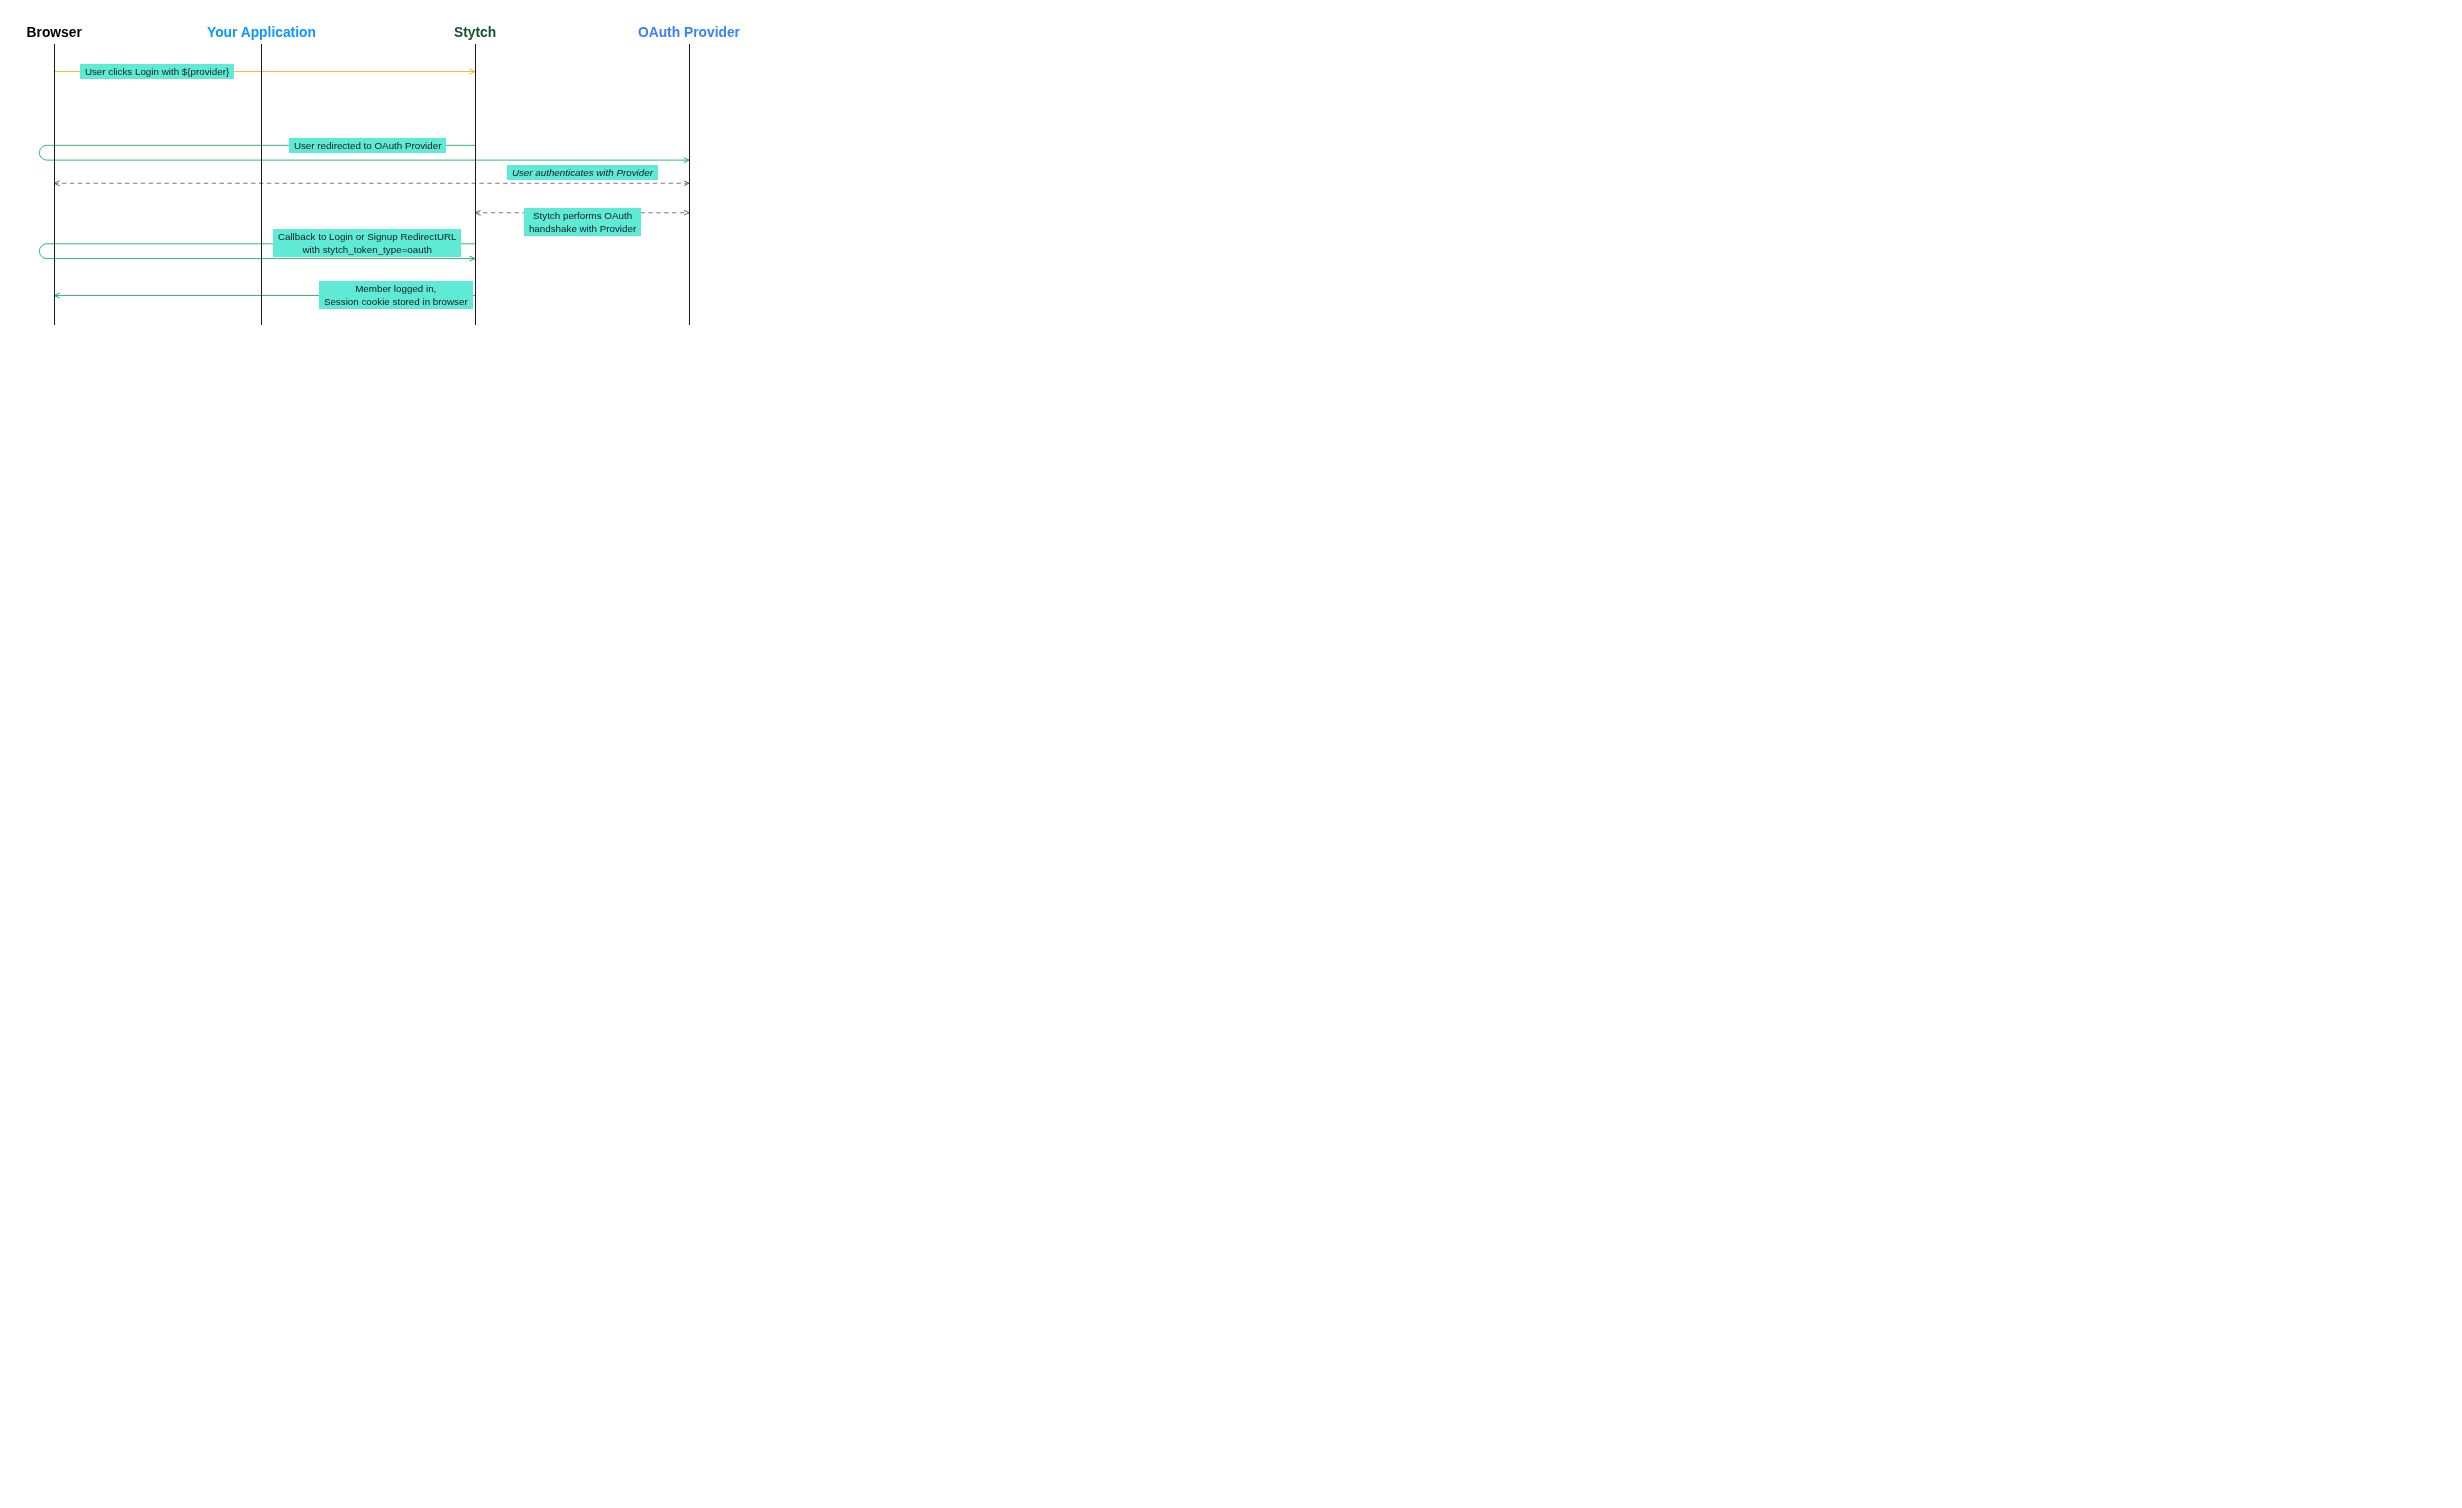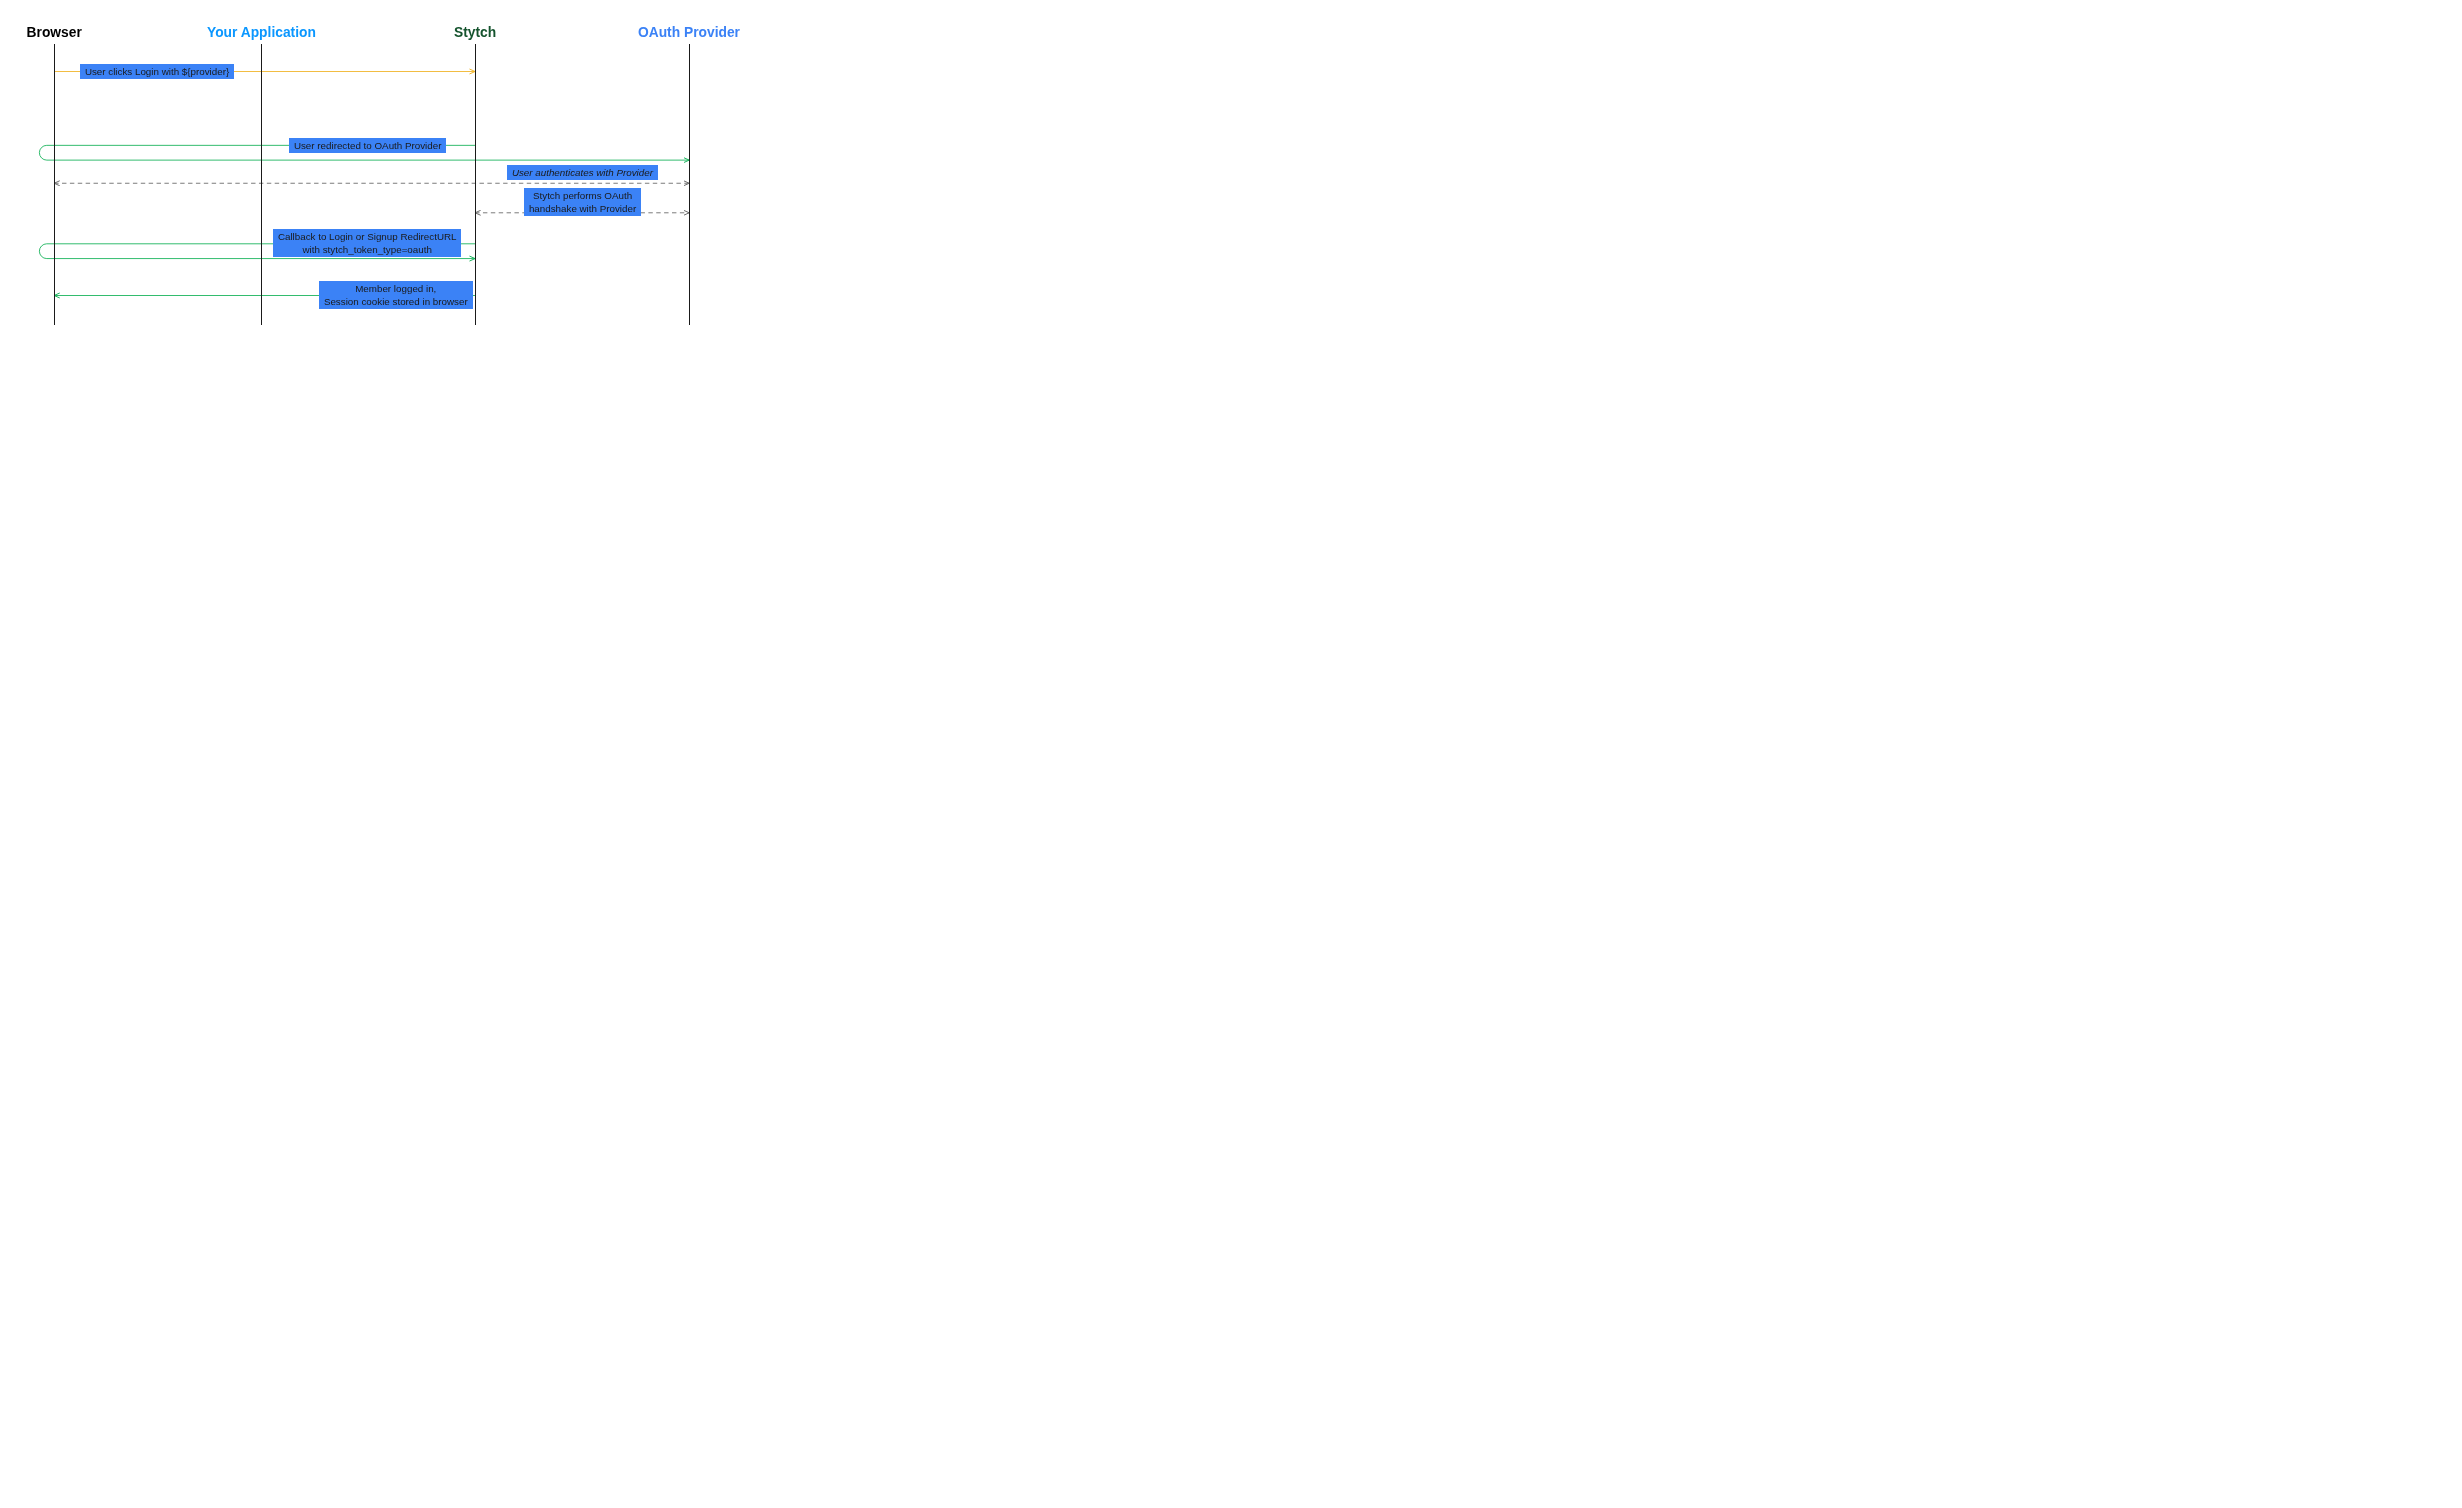--- a/index.html
+++ b/index.html
@@ -19,21 +19,21 @@
   .lifeline {
     position: absolute;
     width: 1px;
     background: #1a1a1a;
   }
   .msg-label {
     position: absolute;
     font-size: 9.8px;
     color: #1a1a1a;
     text-align: center;
-    background: #3b82f6;
+    background: #5eead4;
     padding: 1px 4.9px;
     white-space: nowrap;
     line-height: 1.35;
   }
   svg.arrow-layer {
     position: absolute;
     top: 0; left: 0;
     width: 768px;
     height: 335px;
     pointer-events: none;
@@ -61,21 +61,21 @@
       <line x1="965" y1="432" x2="1400" y2="432" stroke="#6b6b6b" stroke-width="1.8" stroke-dasharray="9 7" marker-start="url(#arr-gray)" marker-end="url(#arr-gray)"></line>
       <path d="M 965 495 L 95 495 A 15 15 0 0 0 95 525 L 965 525" fill="none" stroke="#18b35b" stroke-width="1.8" marker-end="url(#arr-green)"></path>
       <line x1="965" y1="600" x2="110" y2="600" stroke="#18b35b" stroke-width="1.8" marker-end="url(#arr-green)"></line>
     </g>
 </svg>
 
 <div id="labels-layer">
     <div class="msg-label" style="left: 80px; top: 64px;">User clicks Login with ${provider}</div>
     <div class="msg-label" style="left: 289px; top: 138px;">User redirected to OAuth Provider</div>
     <div class="msg-label" style="left: 507px; top: 165px; font-style: italic;">User authenticates with Provider</div>
-    <div class="msg-label" style="left: 524px; top: 188px;">Stytch performs OAuth<br>handshake with Provider</div>
+    <div class="msg-label" style="left: 524px; top: 208px;">Stytch performs OAuth<br>handshake with Provider</div>
     <div class="msg-label" style="left: 273px; top: 229px;">Callback to Login or Signup RedirectURL<br>with stytch_token_type=oauth</div>
     <div class="msg-label" style="left: 291px; top: 281px; margin-left: 28px;">Member logged in,<br>Session cookie stored in browser</div>
   </div>
 
 <div class="participant-label" style="color: #000000; top: 24.6px; left: 26.6px;">Browser</div>
 <div class="lifeline" style="left: 54px; top: 44px; height: 281px;"></div>
 <div class="participant-label" style="color: rgb(11, 151, 255); top: 24.6px; left: 207px;">Your Application</div>
 <div class="lifeline" style="left: 261px; top: 44px; height: 281px;"></div>
 <div class="participant-label" style="color: #14532d; top: 24.6px; left: 454px; text-align: right;">Stytch</div>
 <div class="lifeline" style="left: 475px; top: 44px; height: 281px;"></div>

